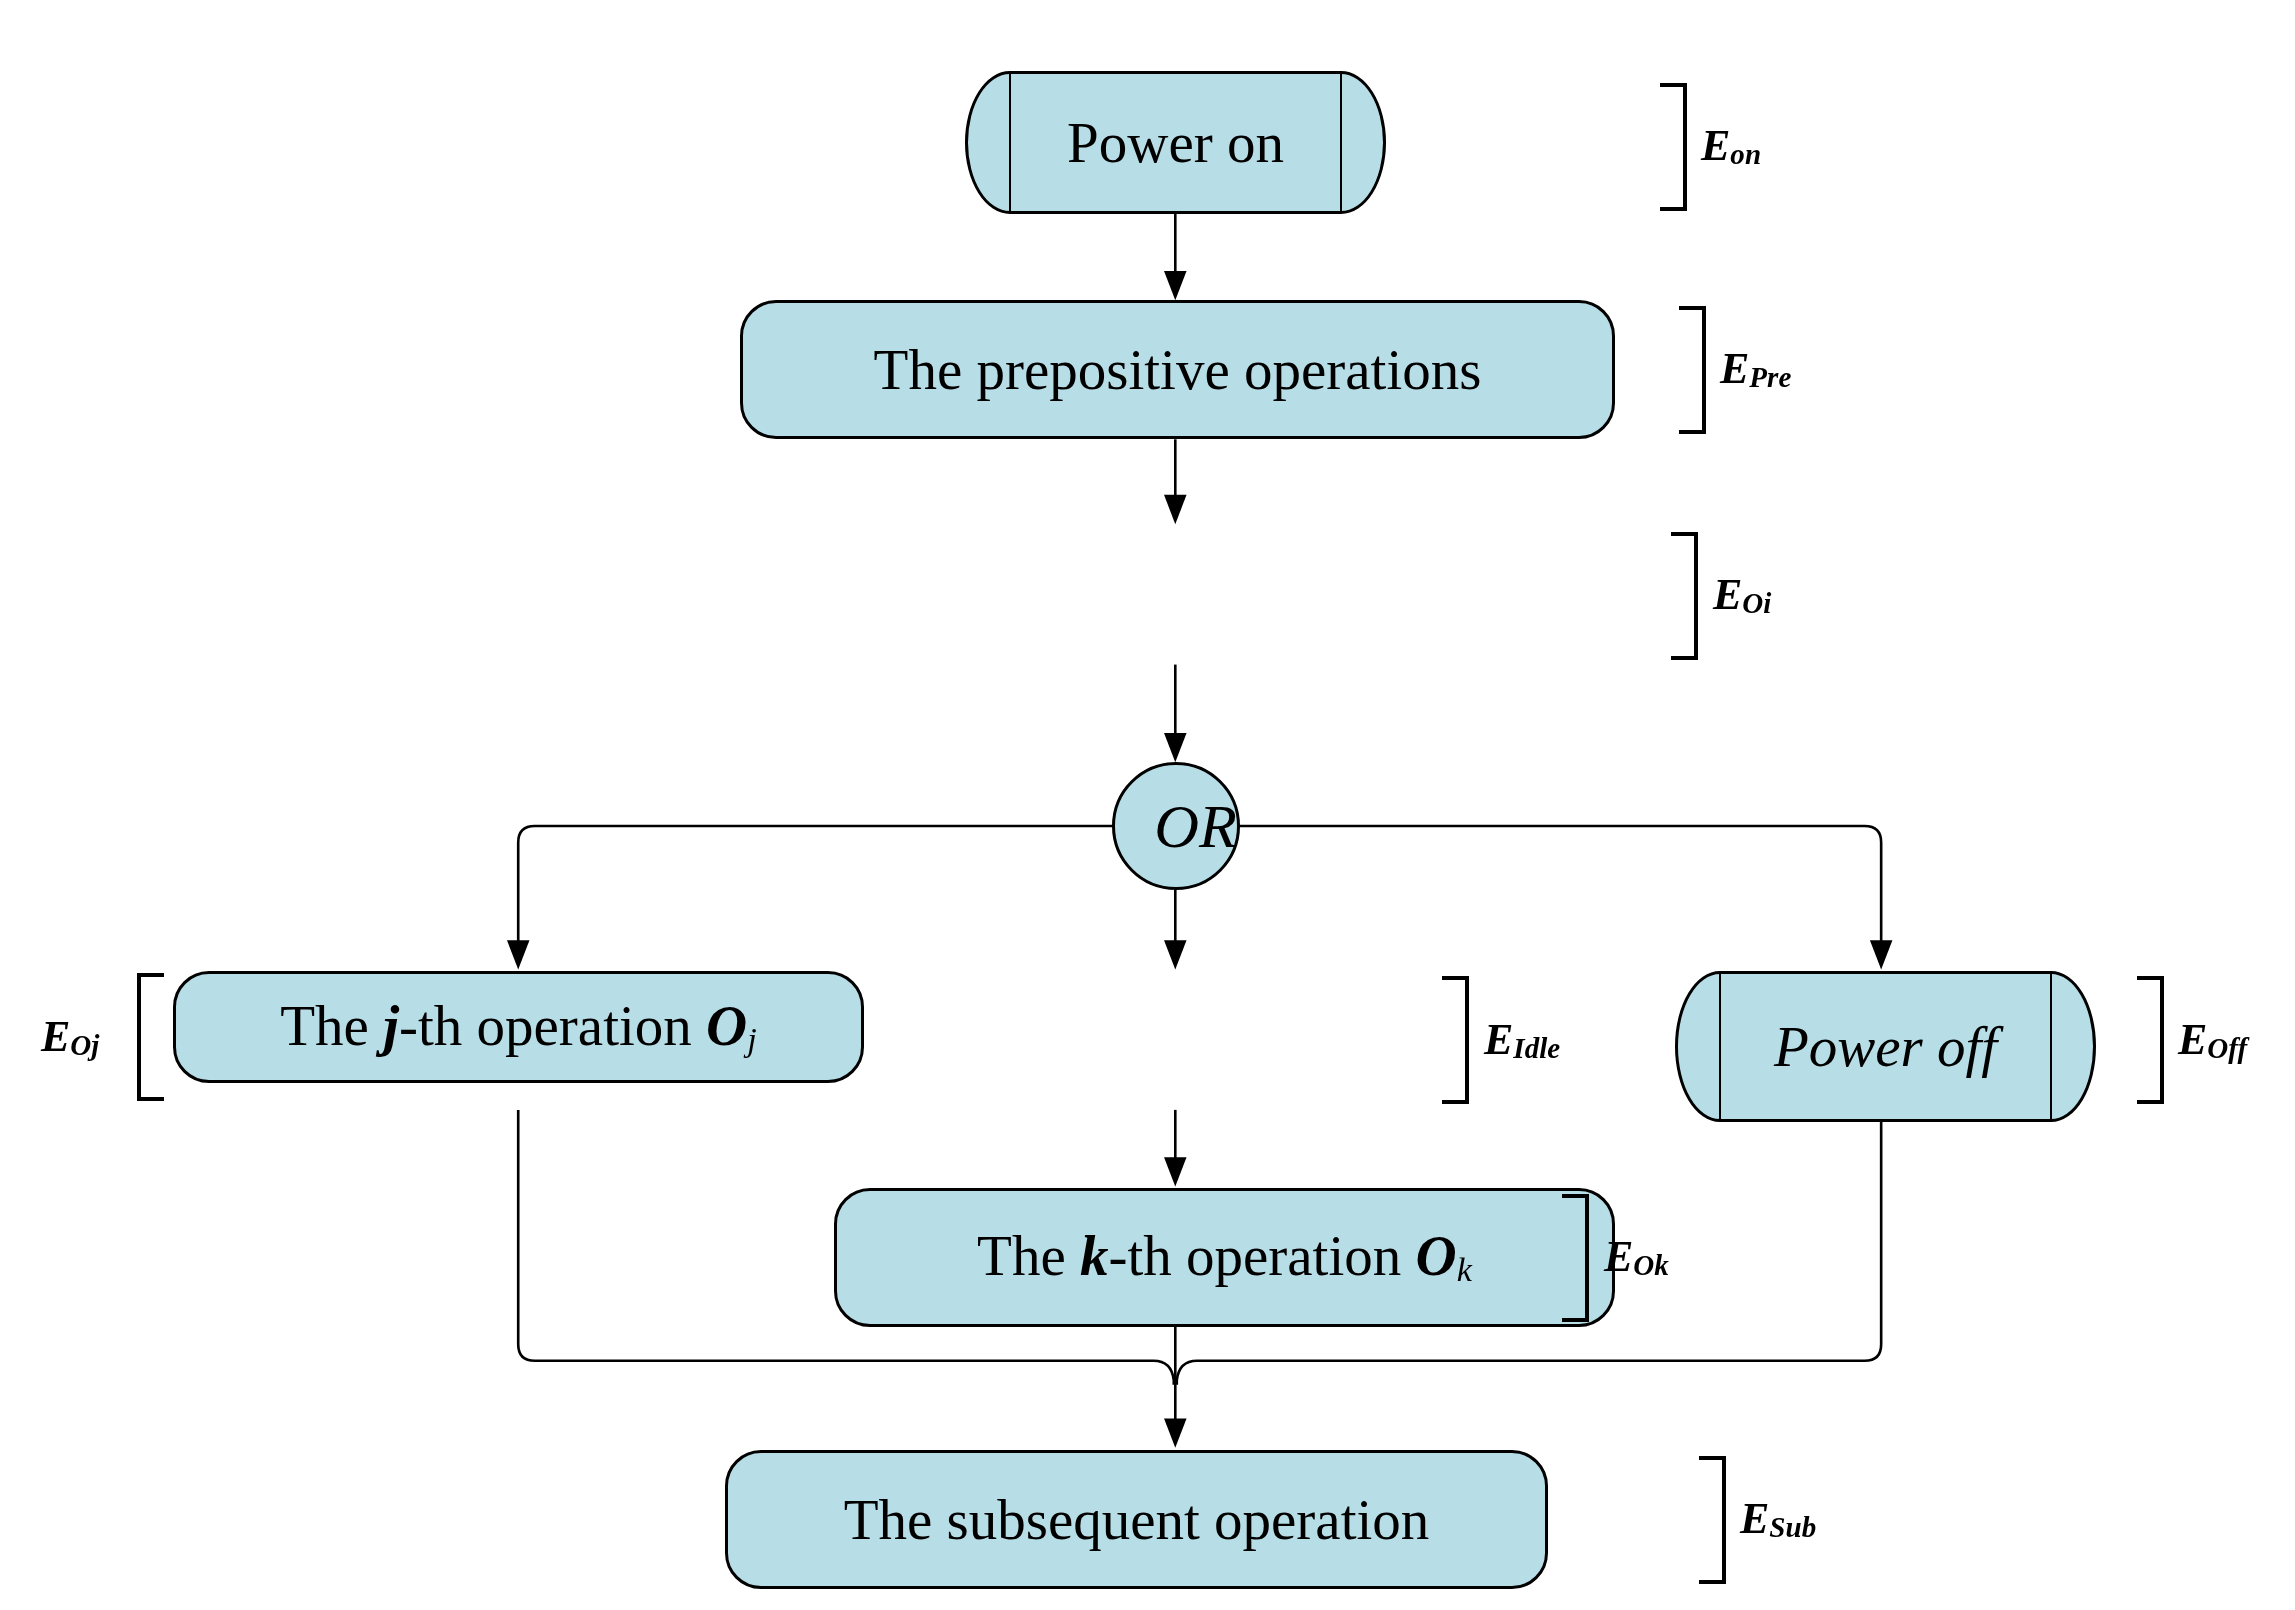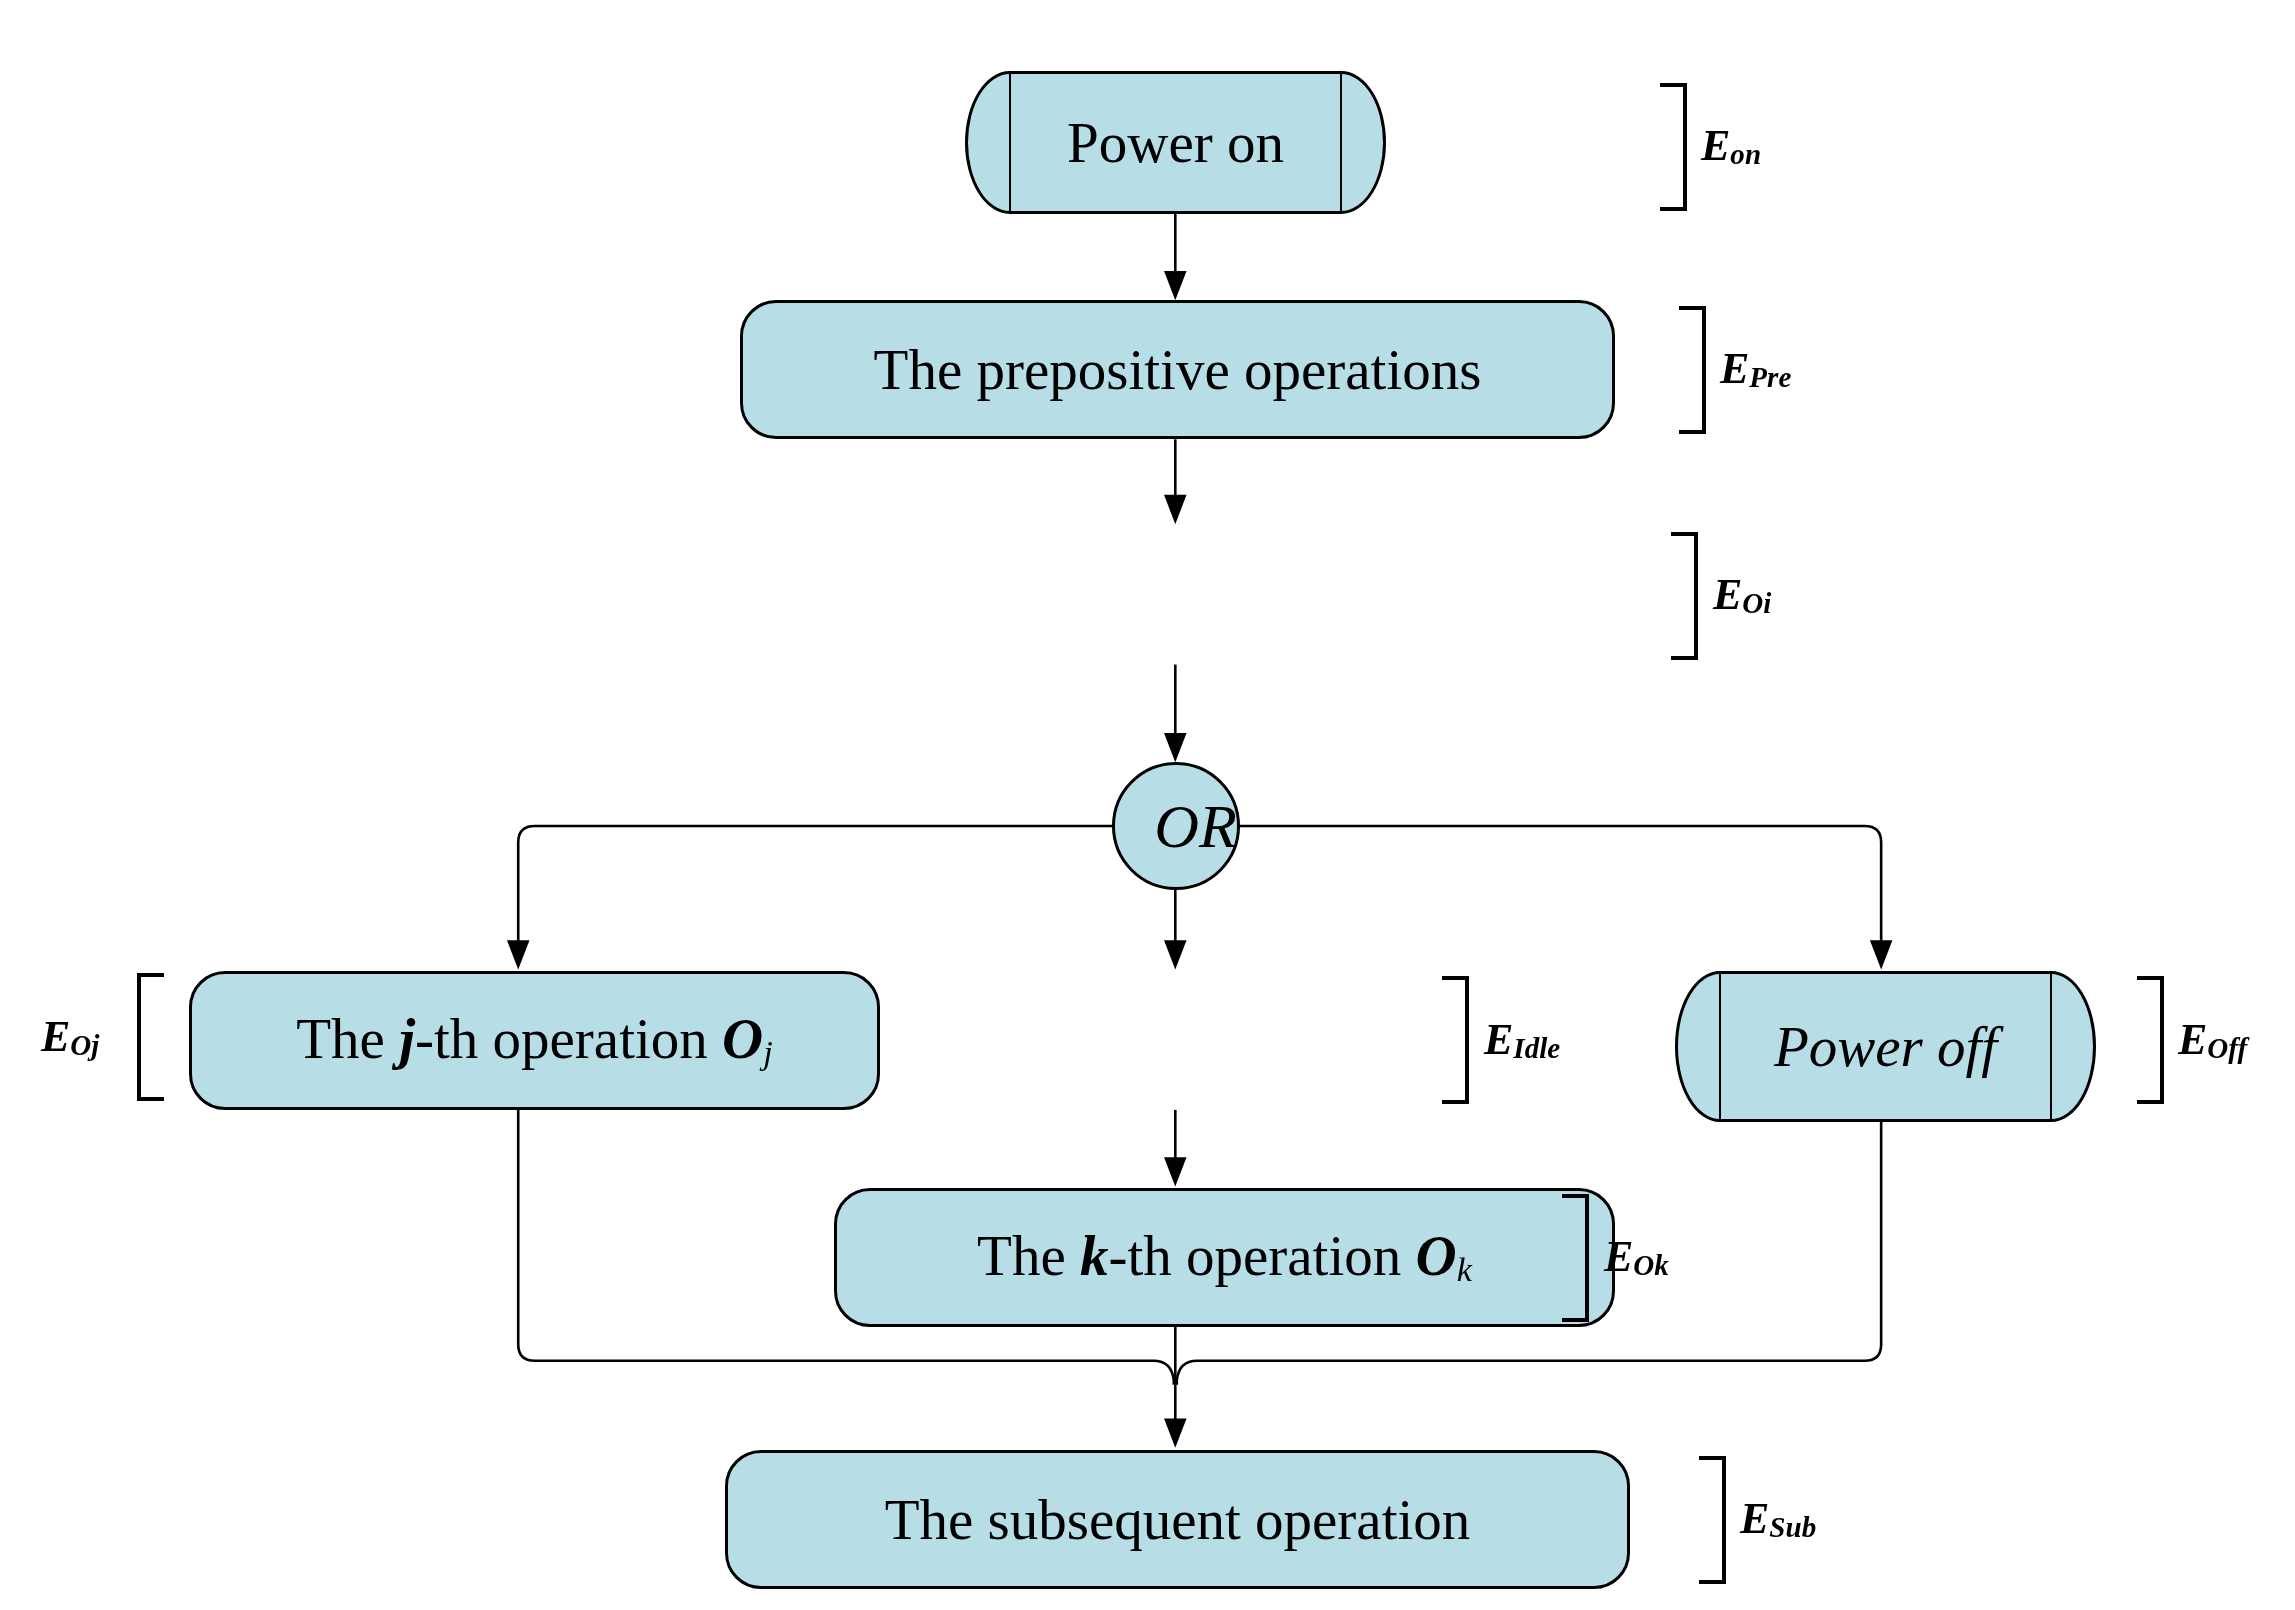--- a/index.html
+++ b/index.html
@@ -89,36 +89,36 @@
 
   <div class="node rounded" style="left:740px; top:300px; width:875px; height:139px;">
     <span class="nlabel">The prepositive operations</span>
   </div>
 
 
   <div class="node circle" style="left:1112px; top:762px; width:128px; height:128px;">
     <span class="nlabel">OR</span>
   </div>
 
-  <div class="node rounded" style="left:173px; top:971px; width:691px; height:139px;margin-left:16px;">
+  <div class="node rounded" style="left:173px; top:971px; width:691px; height:112px;">
     <span class="nlabel"><span>The </span><span class="varl">j</span><span>-th operation </span><span class="bigO">O</span><span class="osub">j</span></span>
   </div>
 
 
   <div class="node stadium" style="left:1675px; top:971px; width:421px; height:151px;font-style:italic;">
     <div class="term-line l"></div>
     <div class="term-line r"></div>
     <span class="nlabel">Power off</span>
   </div>
 
   <div class="node rounded" style="left:834px; top:1188px; width:781px; height:139px;">
     <span class="nlabel"><span>The </span><span class="varl">k</span><span>-th operation </span><span class="bigO">O</span><span class="osub">k</span></span>
   </div>
 
-  <div class="node rounded" style="left:725px; top:1450px; width:905px; height:139px;">
+  <div class="node rounded" style="left:725px; top:1450px; width:823px; height:139px;">
     <span class="nlabel">The subsequent operation</span>
   </div>
 
   <div class="bracket-r" style="left:1660px; top:83px;"></div>
   <div class="elabel" style="left:1701px; top:104px;">
     <span>E</span>
       <span class="esub">on</span>
   </div>
 
   <div class="bracket-r" style="left:1679px; top:306px;"></div>

